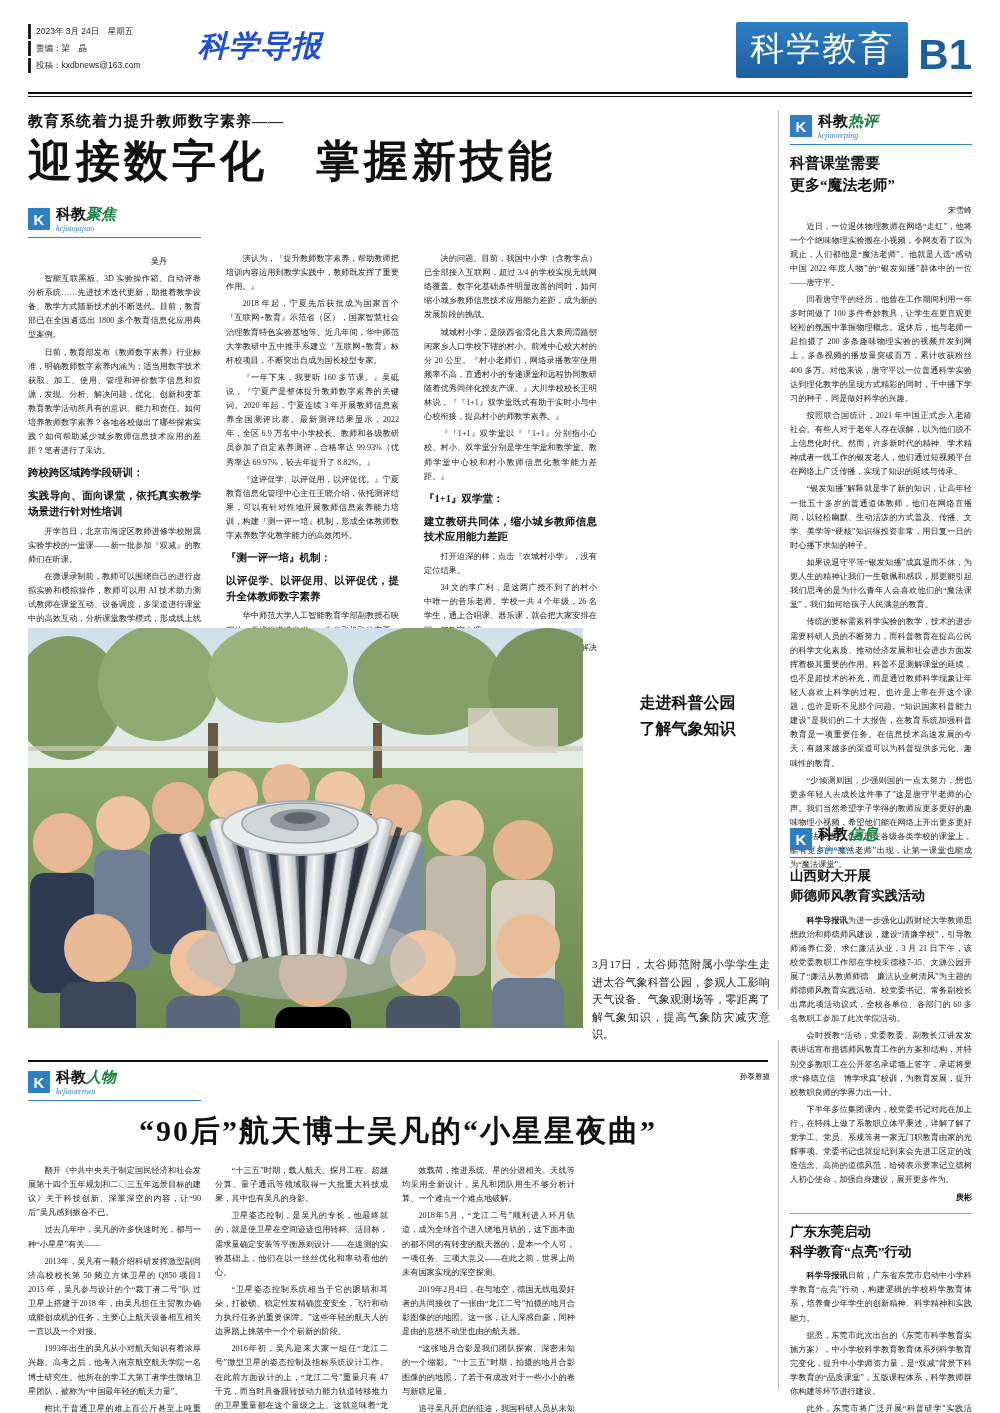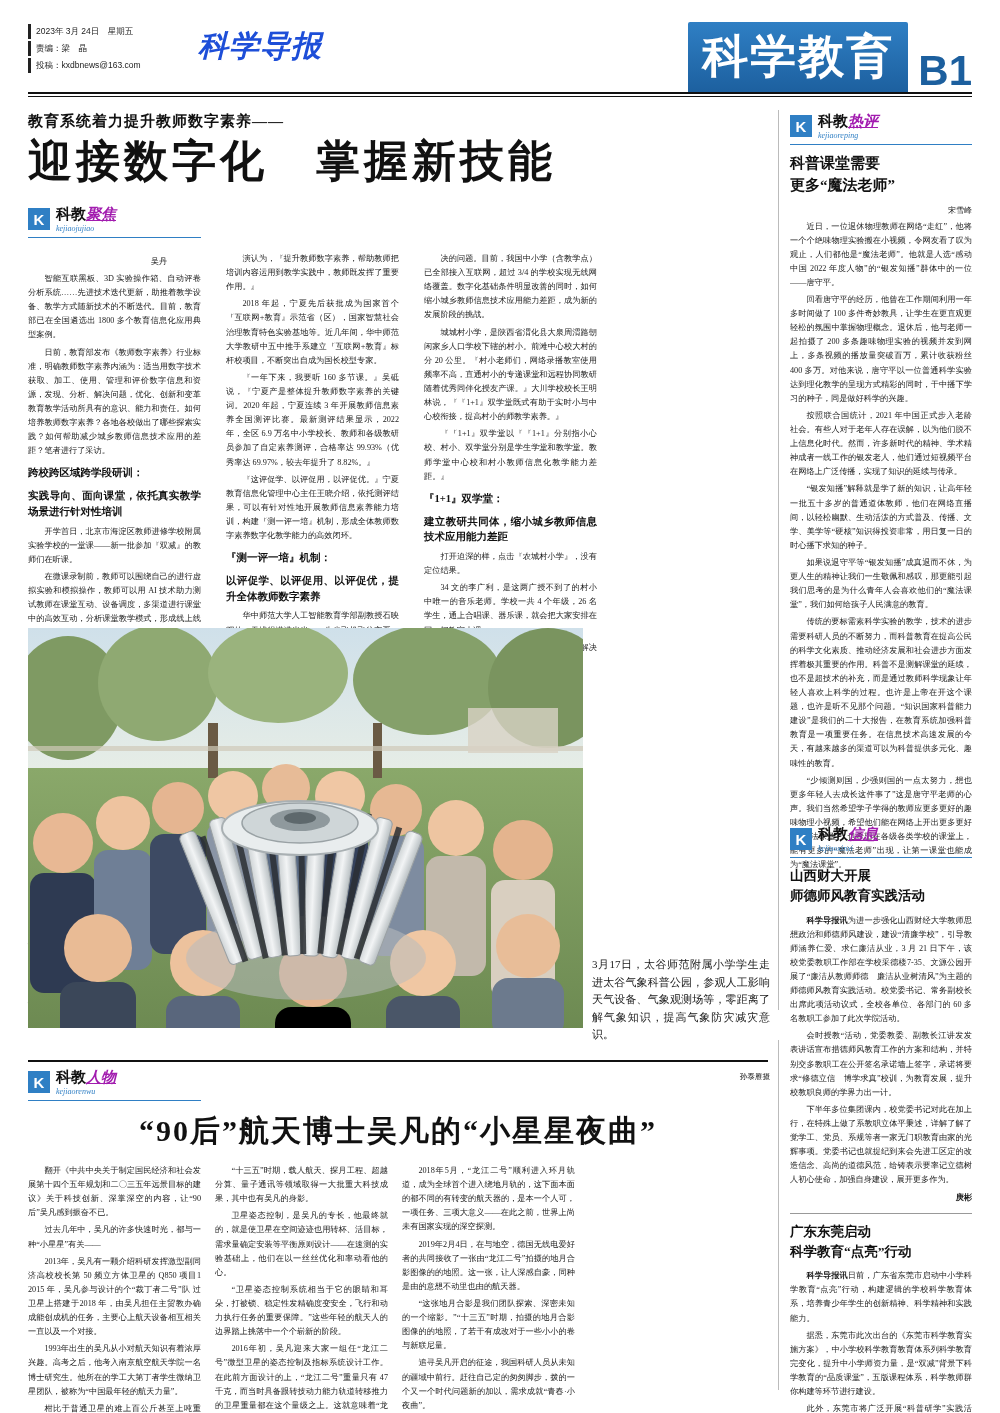--- a/index.html
+++ b/index.html
@@ -62,22 +62,22 @@
     position: absolute;
     right: 0;
     top: 0;
     display: flex;
     align-items: flex-end;
     gap: 10px;
   }
   .mast-title-box {
     background: linear-gradient(180deg,#2f7fc4 0%, #1c5f9e 100%);
     color: #fff;
-    font-size: 46px;
-    font-weight: bold;
+    font-size: 34px;
+    font-weight: normal;
     padding: 4px 14px 6px 14px;
     letter-spacing: 2px;
     font-family: "Liberation Serif", serif;
     border-radius: 2px;
   }
   .mast-page-no {
     font-size: 42px;
     font-weight: bold;
     color: #1c5f9e;
     font-family: "Liberation Sans", sans-serif;
@@ -149,23 +149,22 @@
     align-items: center;
     justify-content: center;
     font-family: "Liberation Sans", sans-serif;
   }
   .seclogo .cn {
     font-size: 15px;
     font-weight: bold;
     color: #111;
   }
   .seclogo .cn .accent {
-    color: #a21caf;
+    color: #15803d;
     font-style: italic;
-    text-decoration: underline;
   }
   .seclogo .py {
     font-size: 8px;
     color: #2f7fc4;
     font-style: italic;
     font-family: "Liberation Serif", serif;
   }
   .seclogo-underline {
     border-bottom: 1.5px solid #2f7fc4;
     width: 100%;
@@ -522,20 +521,22 @@
         </g>
 
         <ellipse cx="272" cy="200" rx="78" ry="27" fill="#e9edee" stroke="#a9b0b3" stroke-width="2"></ellipse>
         <ellipse cx="272" cy="195" rx="58" ry="20" fill="#cfd6d8" stroke="#9aa2a5" stroke-width="1.5"></ellipse>
         <ellipse cx="272" cy="192" rx="30" ry="11" fill="#8f999d"></ellipse>
         <ellipse cx="272" cy="190" rx="16" ry="6" fill="#5e686c"></ellipse>
       </g>
     </svg>
   </div>
 
+  <div class="photo-caption-title" style="white-space:pre-line;">走进科普公园
+了解气象知识</div>
   <div class="photo-caption-text">3月17日，太谷师范附属小学学生走进太谷气象科普公园，参观人工影响天气设备、气象观测场等，零距离了解气象知识，提高气象防灾减灾意识。</div>
   <div class="photo-credit">孙泰雁摄</div>
 
   <div class="feature">
     <div class="feature-rule-top"></div>
     <div class="seclogo" style="width:173px;">
       <div class="k">K</div>
       <div>
         <div class="cn"><span>科教</span><span class="accent">人物</span></div>
         <div class="py">kejiaorenwu</div>
@@ -559,20 +560,21 @@
         <div class="col-text">
           <p>“十三五”时期，载人航天、探月工程、超越分算、量子通讯等领域取得一大批重大科技成果，其中也有吴凡的身影。</p>
           <p>卫星姿态控制，是吴凡的专长，他最终就的，就是使卫星在空间迹迹也用转杯、活目标，需求量确定安装等平衡原则设计——在速测的实验基础上，他们在以一丝丝优化和率动看他的心。</p>
           <p>“卫星姿态控制系统相当于它的眼睛和耳朵，打被锁、稳定性发精确度变安全，飞行和动力执行任务的重要保障。”这些年轻的航天人的边界踏上挑落中一个个崭新的阶段。</p>
           <p>2016年初，吴凡迎来大家一组任“龙江二号”微型卫星的姿态控制及指标系统设计工作。在此前方面设计的上，“龙江二号”重量只有 47 千克，而当时具备跟转技动力能力轨道转移推力的卫星重量都在这个量级之上。这就意味着“龙江二号”要在严刻的重量、尺寸、功率约束下，完成高精度的姿态控制。</p>
 
         </div>
       </div>
       <div class="feature-col">
         <div class="col-text">
+          <p>效载荷，推进系统、星的分谱相关、天线等均采用全新设计，吴凡和团队用生不够分析计算、一个难点一个难点地破解。</p>
           <p>2018年5月，“龙江二号”顺利进入环月轨道，成为全球首个进入绕地月轨的，这下面本面的都不同的有转变的航天器的，是本一个人可，一项任务、三项大意义——在此之前，世界上尚未有国家实现的深空探测。</p>
           <p>2019年2月4日，在与地空，德国无线电爱好者的共同接收了一张由“龙江二号”拍摄的地月合影图像的的地照。这一张，让人深感自豪，同种是由的意想不动里也由的航天器。</p>
           <p>“这张地月合影是我们团队探索、深密未知的一个缩影。”“十三五”时期，拍摄的地月合影图像的的地照，了若干有成改对于一些小小的卷与新联尼量。</p>
           <p>追寻吴凡开启的征途，我国科研人员从未知的疆域中前行。赶往自己定的匆匆脚步，拨的一个又一个时代问题新的加以，需求成就“青春·小夜曲”。</p>
 
         </div>
       </div>
     </div>
   </div>
 

